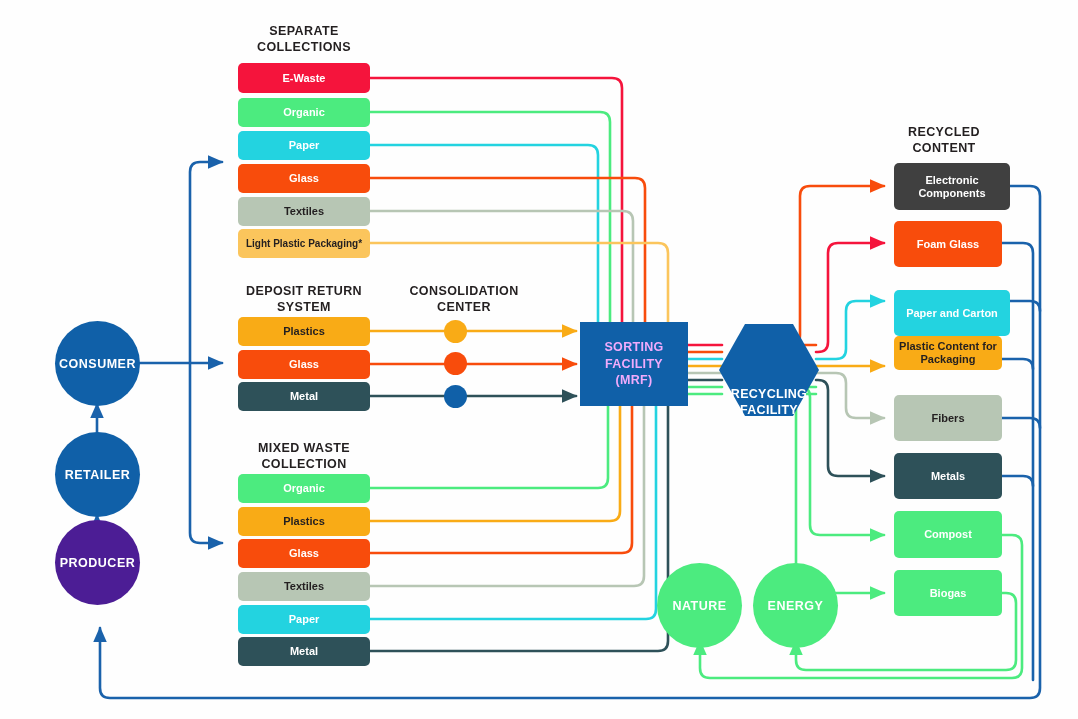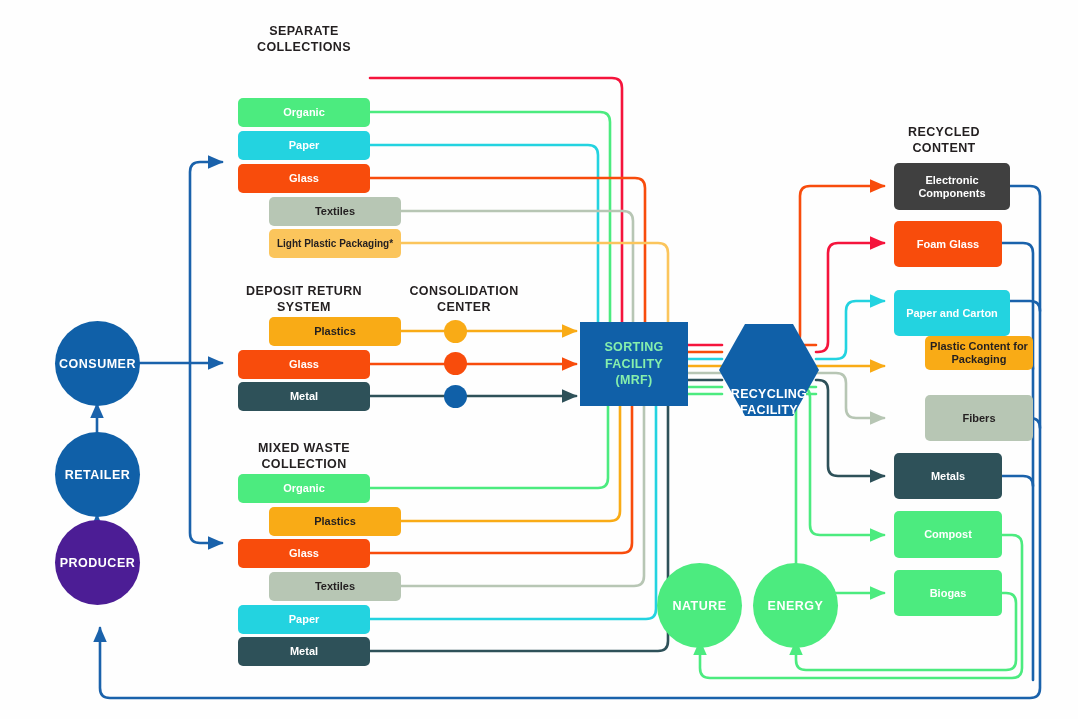--- a/index.html
+++ b/index.html
@@ -6,32 +6,32 @@
   body{width:1078px;height:719px;overflow:hidden;
        font-family:"Liberation Sans",sans-serif;}
   #stage{position:relative;width:1078px;height:719px;background:#fefefe;}
   svg#wires{position:absolute;inset:0;width:1078px;height:719px;}
 
   .node{position:absolute;box-sizing:border-box;display:flex;
         align-items:center;justify-content:center;text-align:center;}
 
   .chip{border-radius:5px;font-weight:bold;font-size:11px;line-height:1.15;}
   .chip.lt{color:#ffffff;}
-  .chip.dk{color:#231f20;margin-left:31px;}
+  .chip.dk{color:#231f20;}
 
   .grp-title{position:absolute;text-align:center;font-weight:bold;
              font-size:12.5px;letter-spacing:.4px;color:#231f20;
              line-height:1.25;text-transform:uppercase;}
 
   .circ{border-radius:50%;color:#fff;font-weight:bold;font-size:12.5px;
         letter-spacing:.5px;}
   .hexnode{color:#fff;font-weight:bold;font-size:12.5px;line-height:1.3;
            letter-spacing:.3px;background:transparent;}
   .hexwrap{position:absolute;}
-  .mrf{background:#1060a8;color:#86efac;font-weight:bold;font-size:12.5px;
+  .mrf{background:#1060a8;color:#f0abfc;font-weight:bold;font-size:12.5px;
        line-height:1.35;letter-spacing:.3px;}
   .dot{border-radius:50%;}
 </style>
 </head>
 <body>
 
 <div id="stage">
 
   <svg id="wires" viewBox="0 0 1078 719">
     <defs>
@@ -147,20 +147,23 @@
   <div class="node circ" style="left:55px;top:321px;width:85px;height:85px;background:#1060a8;">
     <span>CONSUMER</span>
   </div>
   <div class="node circ" style="left:55px;top:432px;width:85px;height:85px;background:#1060a8;">
     <span>RETAILER</span>
   </div>
   <div class="node circ" style="left:55px;top:520px;width:85px;height:85px;background:#4c1d95;">
     <span>PRODUCER</span>
   </div>
 
+  <div class="node chip lt" style="left:238px;top:63px;width:132px;height:30px;background:#f5143c;">
+    <span>E-Waste</span>
+  </div>
   <div class="node chip lt" style="left:238px;top:98px;width:132px;height:29px;background:#4ceb7f;">
     <span>Organic</span>
   </div>
   <div class="node chip lt" style="left:238px;top:131px;width:132px;height:29px;background:#23d3e0;">
     <span>Paper</span>
   </div>
   <div class="node chip lt" style="left:238px;top:164px;width:132px;height:29px;background:#f84c0c;">
     <span>Glass</span>
   </div>
   <div class="node chip dk" style="left:238px;top:197px;width:132px;height:29px;background:#b7c6b4;">

